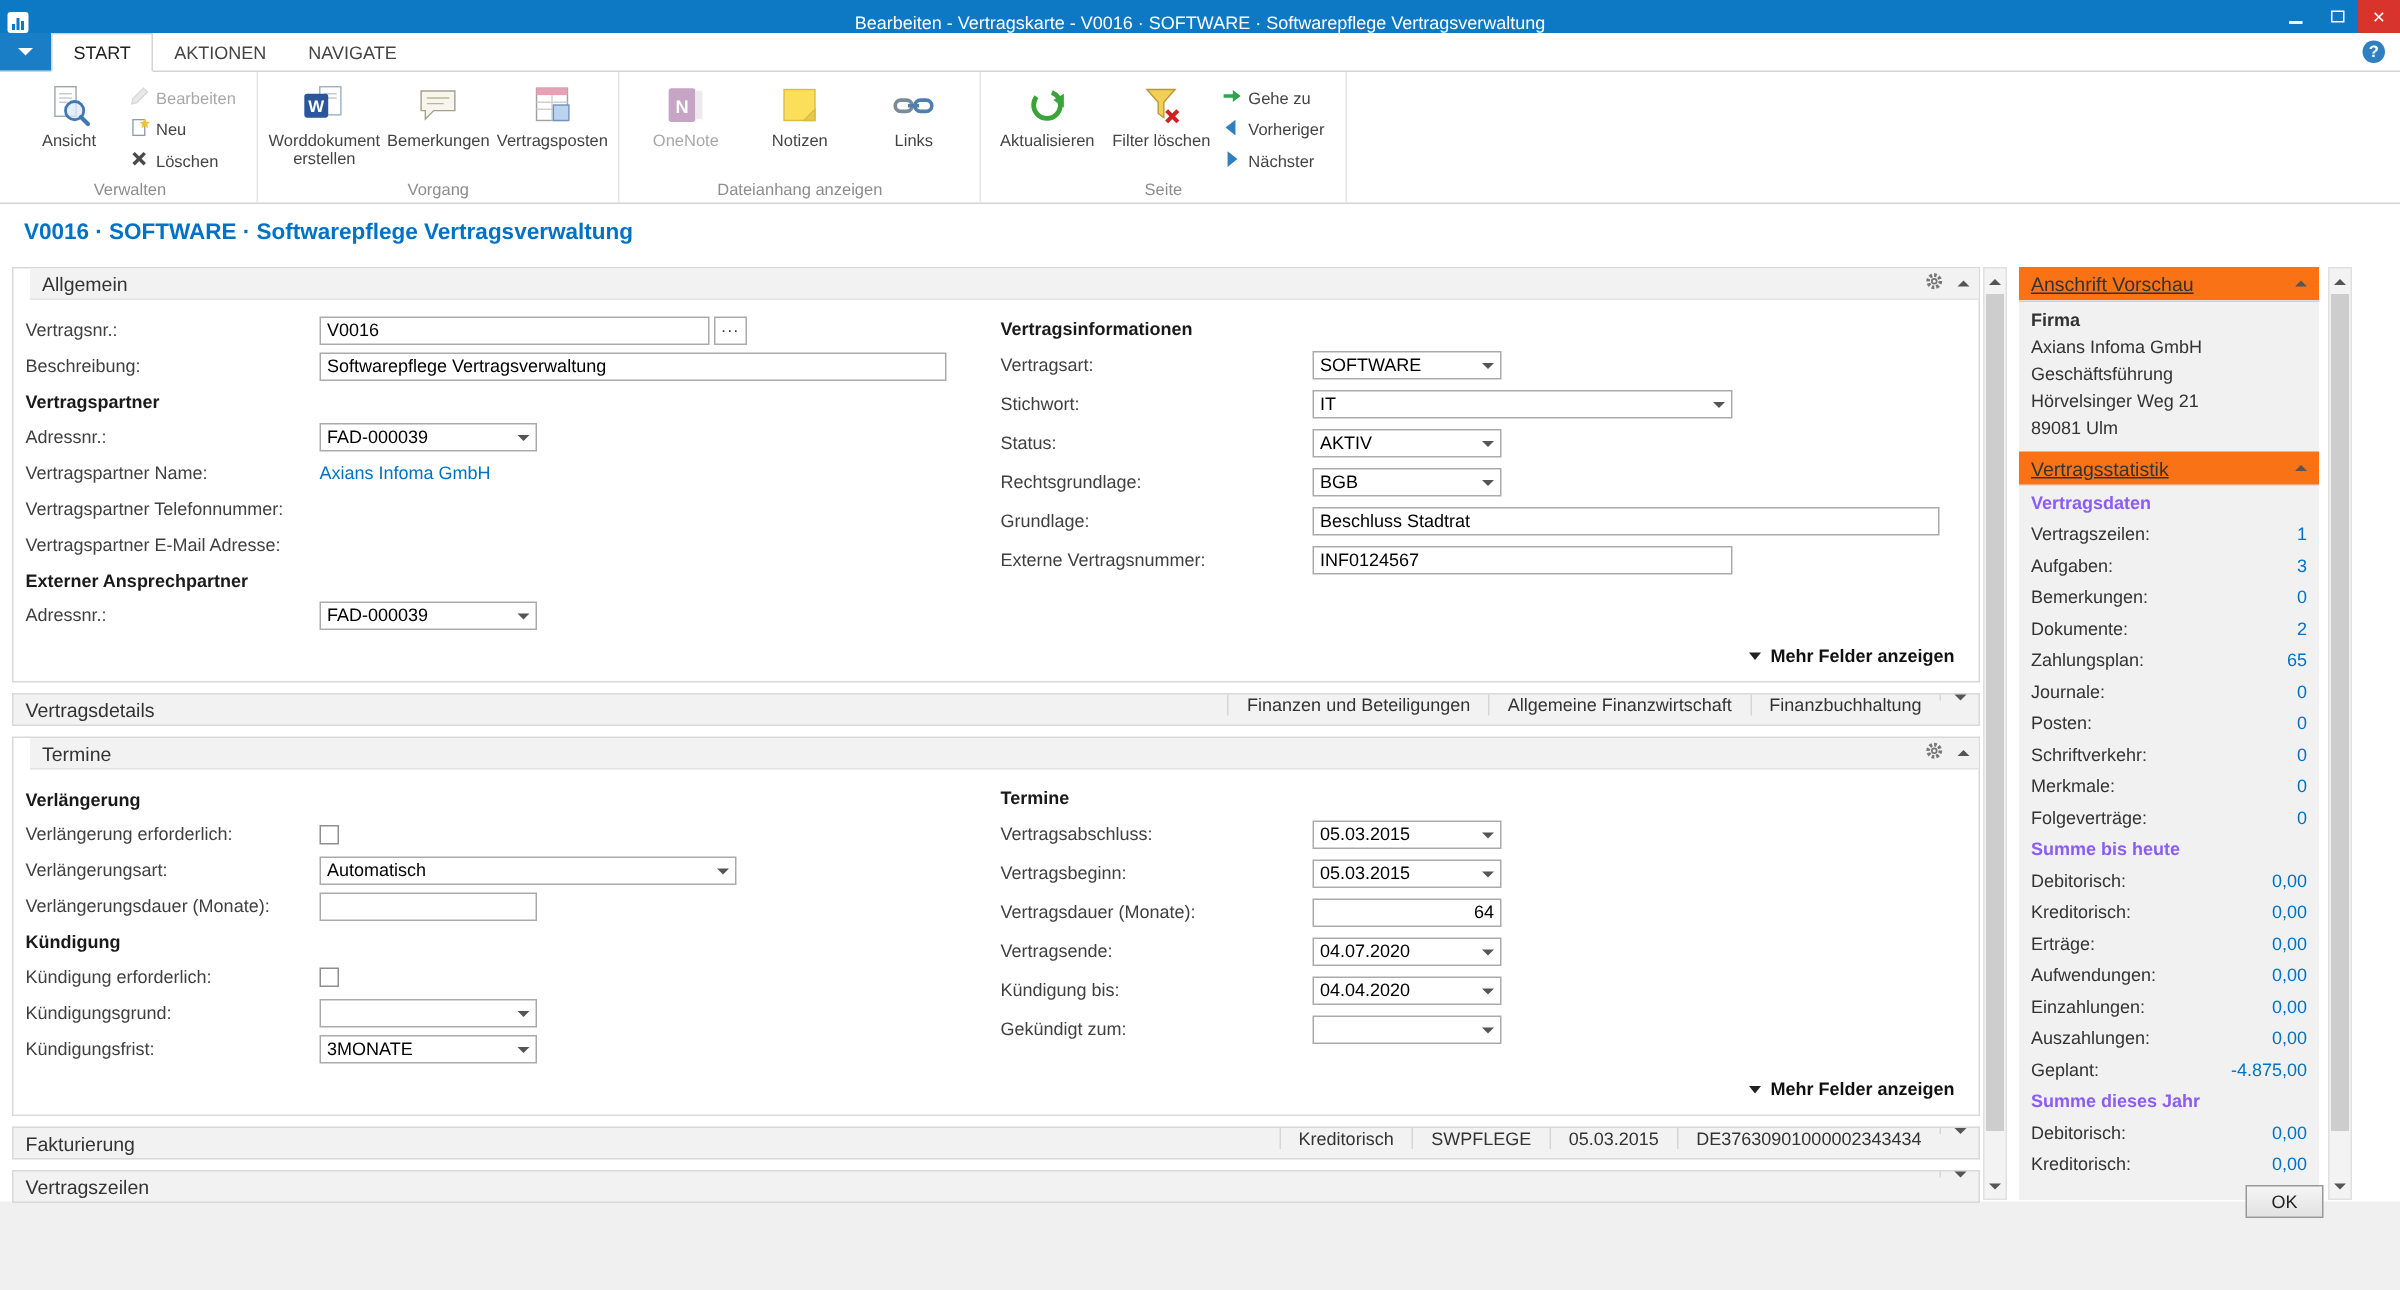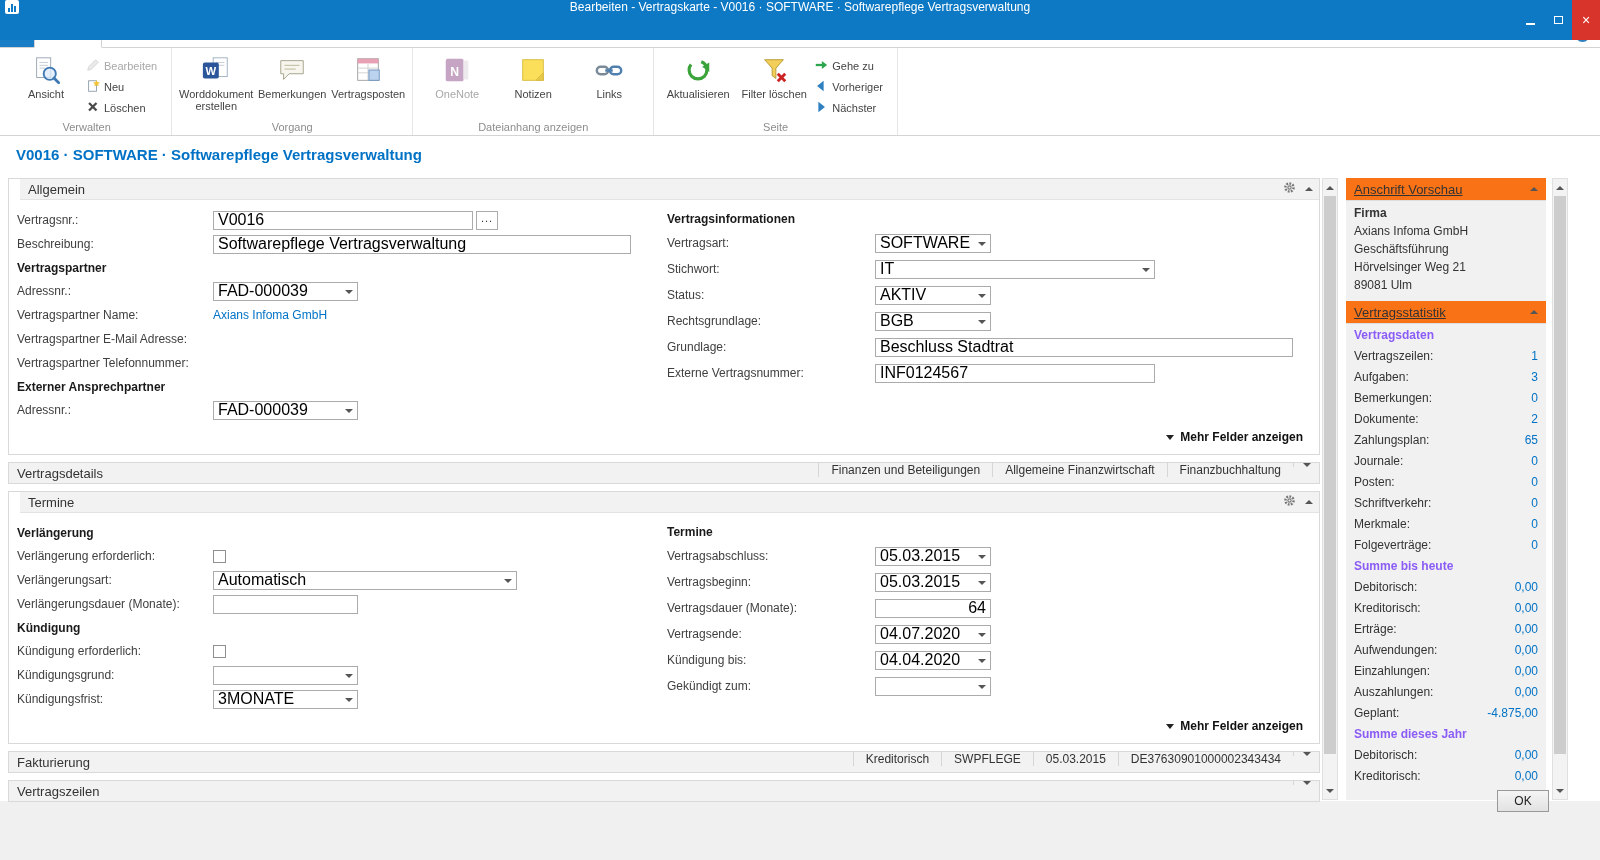--- a/index.html
+++ b/index.html
@@ -3,21 +3,21 @@
 <meta charset="utf-8">
 <style>
   * { box-sizing: border-box; }
   html,body { margin:0; padding:0; }
   body {
     width:1600px; height:860px; position:relative; overflow:hidden;
     font-family:"Liberation Sans", sans-serif; font-size:12px; color:#333;
     background:#f0f0f0;
   }
   
-  .titlebar { position:absolute; top:0; left:0; right:0; height:40px; background:#0d79c4; display:flex; align-items:flex-start; z-index:20; }
+  .titlebar { position:absolute; top:0; left:0; right:0; height:22px; background:#0d79c4; display:flex; align-items:flex-end; z-index:20; }
   .app-icon { width:14px; height:14px; margin-left:5px; background:#fff; border-radius:2px; display:flex; align-items:flex-end; justify-content:center; gap:1px; padding:2px; z-index:2; }
   .app-icon i { display:block; width:2px; background:#0d79c4; }
   .app-icon .b1{height:4px}.app-icon .b2{height:8px}.app-icon .b3{height:6px}
   .titlebar .wtitle { position:absolute; left:0; right:0; text-align:center; color:#fff; font-size:12px; }
   .win-controls { margin-left:auto; display:flex; height:100%; z-index:2; }
   .wbtn { width:28px; height:100%; display:flex; align-items:center; justify-content:center; color:#fff; cursor:default; }
   .wbtn.minb span { width:9px; height:0; border-bottom:2px solid #fff; margin-top:7px; }
   .wbtn.restb span { width:9px; height:8px; border:1px solid #fff; }
   .wbtn.closeb { background:#d9342b; font-size:14px; line-height:14px; }
   
@@ -49,25 +49,25 @@
   .card-head { height:21px; background:#f2f2f2; border-bottom:1px solid #e3e3e3; display:flex; align-items:center; padding:0 6px 0 8px; font-size:13px; color:#333;margin-left:11px; }
   .head-icons { margin-left:auto; display:flex; align-items:center; gap:9px; }
   .card-body { position:relative; padding:8px 8px 2px; }
   .frow { display:flex; align-items:center; height:24px; }
   .colR .frow { height:26px; }
   .flabel { width:196px; flex:none; color:#404040; }
   .colR .flabel { width:208px; }
   .group-head { font-weight:bold; color:#1a1a1a; height:23px; display:flex; align-items:flex-end; padding-bottom:4px; }
   .colL { width:640px; }
   .colR { position:absolute; top:8px; left:658px; right:10px; }
-  .input { height:19px; border:1px solid #ababab; background:#fff; display:flex; align-items:center; padding:0 4px; font-size:16px; color:#000; }
+  .input { height:19px; border:1px solid #ababab; background:#fff; display:flex; align-items:center; padding:0 4px; font-size:12px; color:#000; }
   .input.ra { justify-content:flex-end; }
   .dd { position:relative; padding-right:16px; }
   .dd .dd-arrow { position:absolute; right:4px; top:7px; }
-  .w142{width:116px}.w145{width:145px}.w260{width:260px}.w278{width:304px}.w280{width:280px}.w418{width:418px}
+  .w142{width:126px}.w145{width:145px}.w260{width:260px}.w278{width:278px}.w280{width:280px}.w418{width:418px}
   .assist { width:22px; height:19px; border:1px solid #ababab; margin-left:3px; display:flex; align-items:center; justify-content:center; background:#fff; font-size:11px; letter-spacing:1px; padding-bottom:5px; }
   .linkval { color:#0072c6; }
   .checkbox { width:13px; height:13px; border:1px solid #8f8f8f; background:#fff; }
   .more-fields { display:flex; justify-content:flex-end; align-items:center; gap:6px; padding:8px 8px 8px 0; font-size:12px; color:#111; font-weight:bold; }
   .bar { height:22px; border:1px solid #d9d9d9; background:#f2f2f2; display:flex; align-items:center; margin-bottom:7px; padding-left:8px; font-size:13px; color:#333; }
   .bar-right { margin-left:auto; display:flex; align-items:flex-start; height:100%; }
   .bar-tab { padding:0 12px; font-size:12px; color:#333; border-left:1px solid #d6d6d6; display:flex; align-items:center; white-space:nowrap; }
   .bar-chevron { width:26px; border-left:1px solid #d6d6d6; display:flex; align-items:center; justify-content:center; }
   
   .factbox { position:absolute; top:178px; left:1346px; width:200px; height:622px; overflow:hidden; background:#f1f1f1; font-size:12px; }
@@ -312,25 +312,25 @@
           <div class="input dd w145">
             <span>FAD-000039</span>
             <span class="dd-arrow tri down-d"></span>
           </div>
         </div>
         <div class="frow">
           <div class="flabel">Vertragspartner Name:</div>
           <span class="linkval">Axians Infoma GmbH</span>
         </div>
         <div class="frow">
+          <div class="flabel">Vertragspartner Telefonnummer:</div>
+          <span></span>
+        </div>
+        <div class="frow">
           <div class="flabel">Vertragspartner E-Mail Adresse:</div>
-          <span></span>
-        </div>
-        <div class="frow">
-          <div class="flabel">Vertragspartner Telefonnummer:</div>
           <span></span>
         </div>
         <div class="group-head">Externer Ansprechpartner</div>
         <div class="frow">
           <div class="flabel">Adressnr.:</div>
           <div class="input dd w145">
             <span>FAD-000039</span>
             <span class="dd-arrow tri down-d"></span>
           </div>
         </div>

